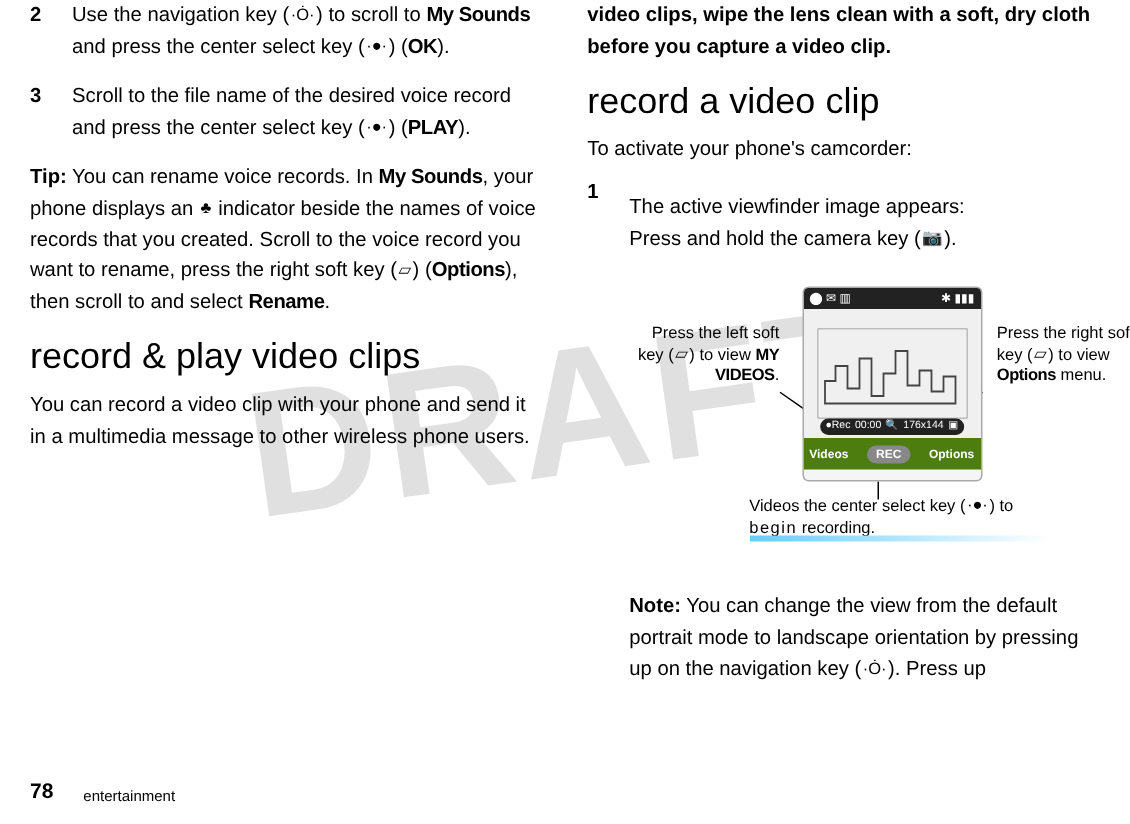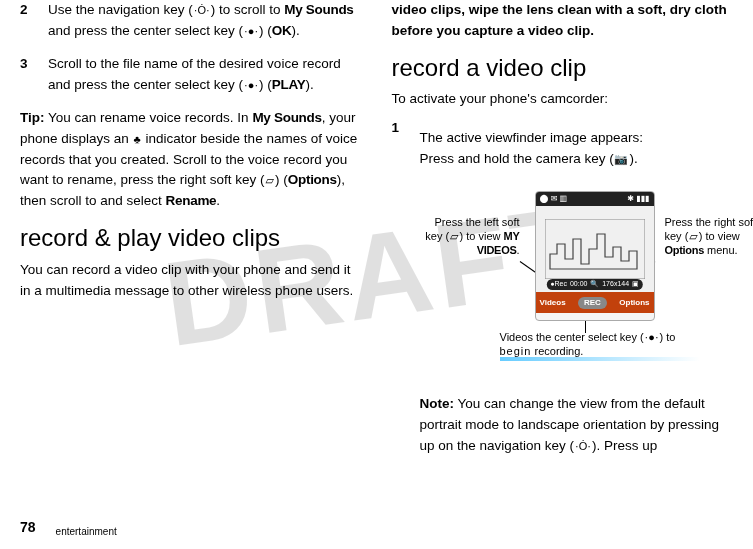--- a/index.html
+++ b/index.html
@@ -92,21 +92,21 @@
     position: absolute;
     bottom: 2px; left: 50%; transform: translateX(-50%);
     background: #222; color: #fff;
     border-radius: 8px;
     font-size: 7px;
     padding: 1px 4px;
     display: flex; gap: 3px; align-items: center;
   }
   .vf-bot {
     height: 21px;
-    background: #c2410c;
+    background: #4d7c0f;
     color: #fff;
     font-size: 8px;
     display: flex;
     align-items: center;
     justify-content: space-between;
     padding: 0 4px;
     font-weight: bold;
   }
   .vf-bot span:nth-child(2) {
     background: #888;

